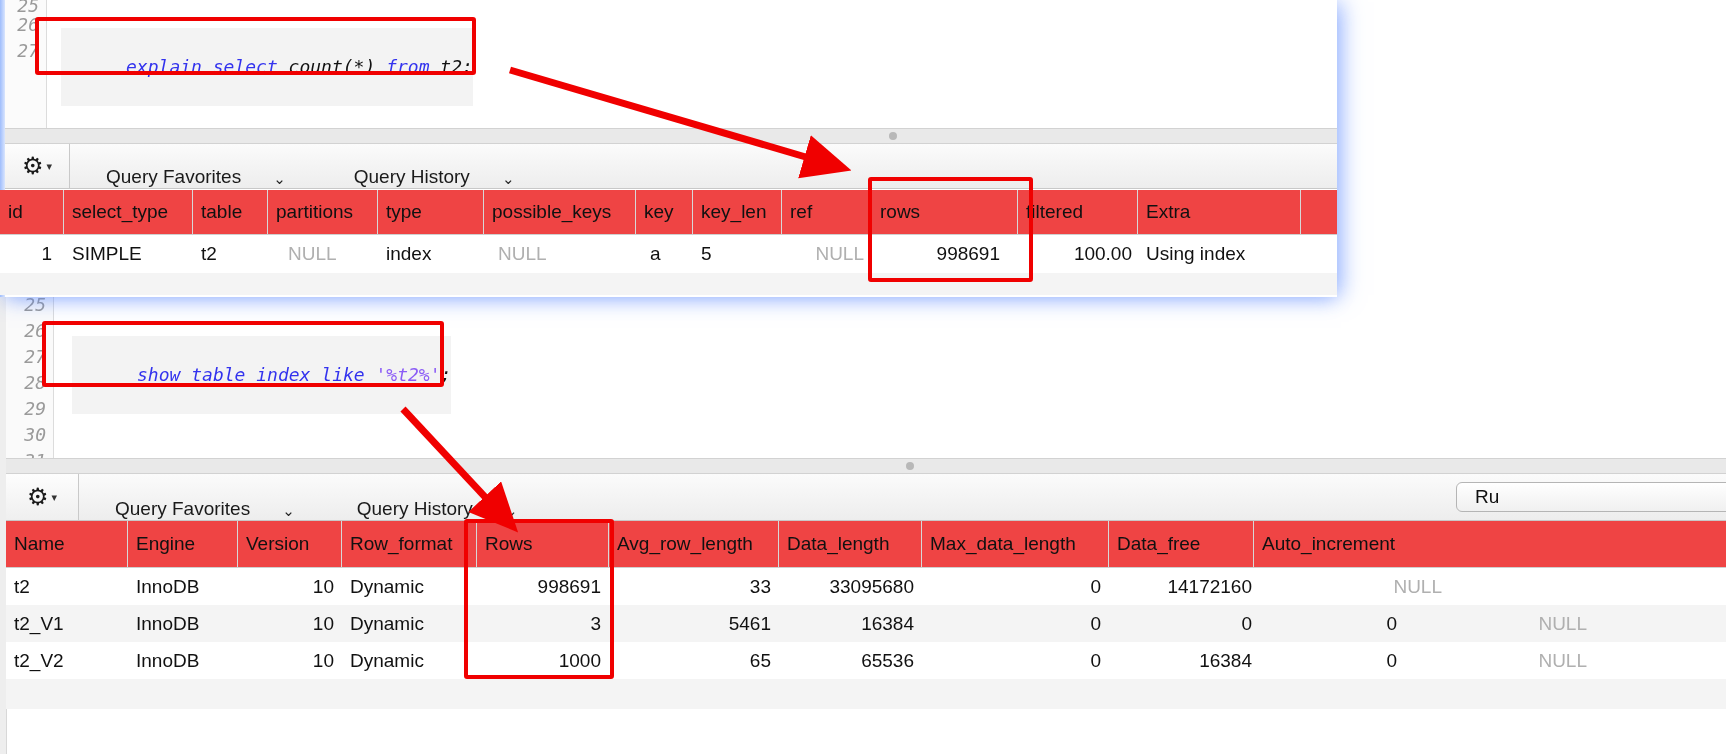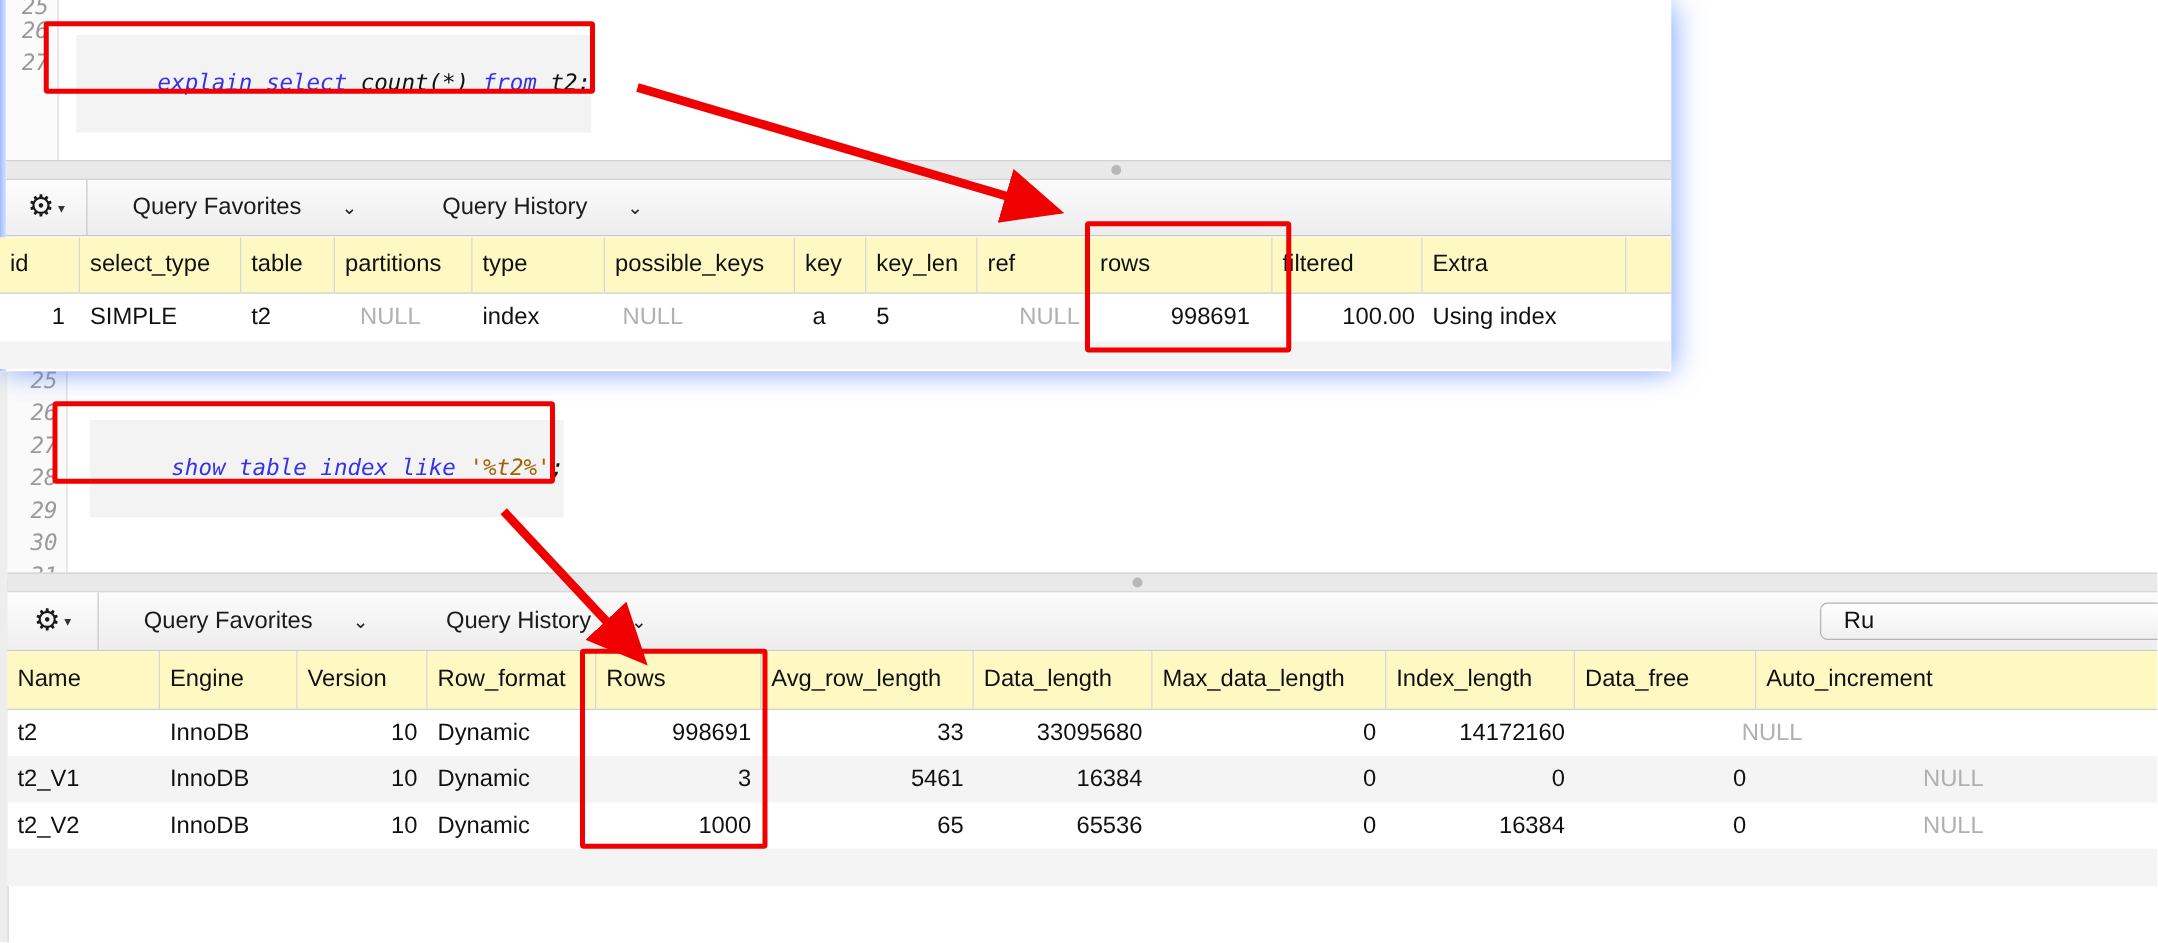--- a/index.html
+++ b/index.html
@@ -35,21 +35,21 @@
     padding-right:7px;box-sizing:border-box;
   }
   .gutter div{height:26px;}
   .code-line{
     position:absolute;font-size:18px;line-height:26px;
     font-family:"DejaVu Sans Mono","Liberation Mono",monospace;
     white-space:pre;background:#f3f3f3;
   }
   .kw{color:#3333ee;}
   .pl{color:#111111;}
-  .str{color:#a16207;}
+  .str{color:#8b5cf6;}
 
   
   .splitter{
     position:absolute;height:14px;background:#e9e9e9;
     border-top:1px solid #d2d2d2;border-bottom:1px solid #d2d2d2;
   }
   .splitter .dot{
     position:absolute;top:3px;width:8px;height:8px;border-radius:50%;
     background:#b8b8b8;
   }
@@ -62,36 +62,36 @@
     display:flex;align-items:center;
   }
   .gear-cell{
     width:64px;height:100%;display:flex;align-items:center;
     justify-content:center;gap:3px;border-right:1px solid #c9c9c9;
     background:linear-gradient(#fdfdfd,#efefef);
   }
   .gear-glyph{font-size:24px;line-height:24px;color:#1a1a1a;}
   .caret-sm{font-size:11px;color:#333;}
   .tb-item{
-    display:flex;align-items:center;gap:32px;
+    display:flex;align-items:flex-end;gap:32px;
     font-size:19px;color:#1a1a1a;padding:4px 22px;height:100%;
   }
   .chev{font-size:15px;color:#222;}
   .run-btn{
     position:absolute;height:30px;border:1px solid #b5b5b5;border-radius:6px;
     background:linear-gradient(#ffffff,#f0f0f0);
     font-size:19px;color:#111;display:flex;align-items:center;
     padding-left:18px;box-sizing:border-box;overflow:hidden;
   }
 
   
   .grid{position:absolute;background:#fff;font-size:19px;color:#111;}
   .grid .hdr{
     display:flex;height:40px;align-items:stretch;
-    background:#fef9c3;border-bottom:1px solid #cfcfcf;
+    background:#ef4444;border-bottom:1px solid #cfcfcf;
   }
   .grid .hdr .c{
     display:flex;align-items:center;
     border-right:1px solid #d7d7d7;box-sizing:border-box;
     padding:0 8px;color:#111;white-space:nowrap;overflow:hidden;
   }
   .grid .row{display:flex;height:36px;align-items:stretch;}
   .grid .row.alt{background:#f4f4f4;}
   .grid .row .c{
     display:flex;align-items:center;box-sizing:border-box;
@@ -159,21 +159,20 @@
   <div class="grid" style="left:6px;top:521px;width:1720px;">
     <div class="hdr" style="height:46px;">
       <div class="c" style="width:122px;">Name</div>
       <div class="c" style="width:110px;">Engine</div>
       <div class="c" style="width:104px;">Version</div>
       <div class="c" style="width:135px;">Row_format</div>
       <div class="c" style="width:132px;">Rows</div>
       <div class="c" style="width:170px;">Avg_row_length</div>
       <div class="c" style="width:143px;">Data_length</div>
       <div class="c" style="width:187px;">Max_data_length</div>
-      <div class="c" style="width:151px;">Index_length</div>
       <div class="c" style="width:145px;">Data_free</div>
       <div class="c" style="width:190px;border-right:none;">Auto_increment</div>
     </div>
 
     <div class="row" style="height:37px;">
       <div class="c" style="width:122px;">t2</div>
       <div class="c" style="width:110px;">InnoDB</div>
       <div class="c r" style="width:104px;">10</div>
       <div class="c" style="width:135px;">Dynamic</div>
       <div class="c r" style="width:132px;">998691</div>

